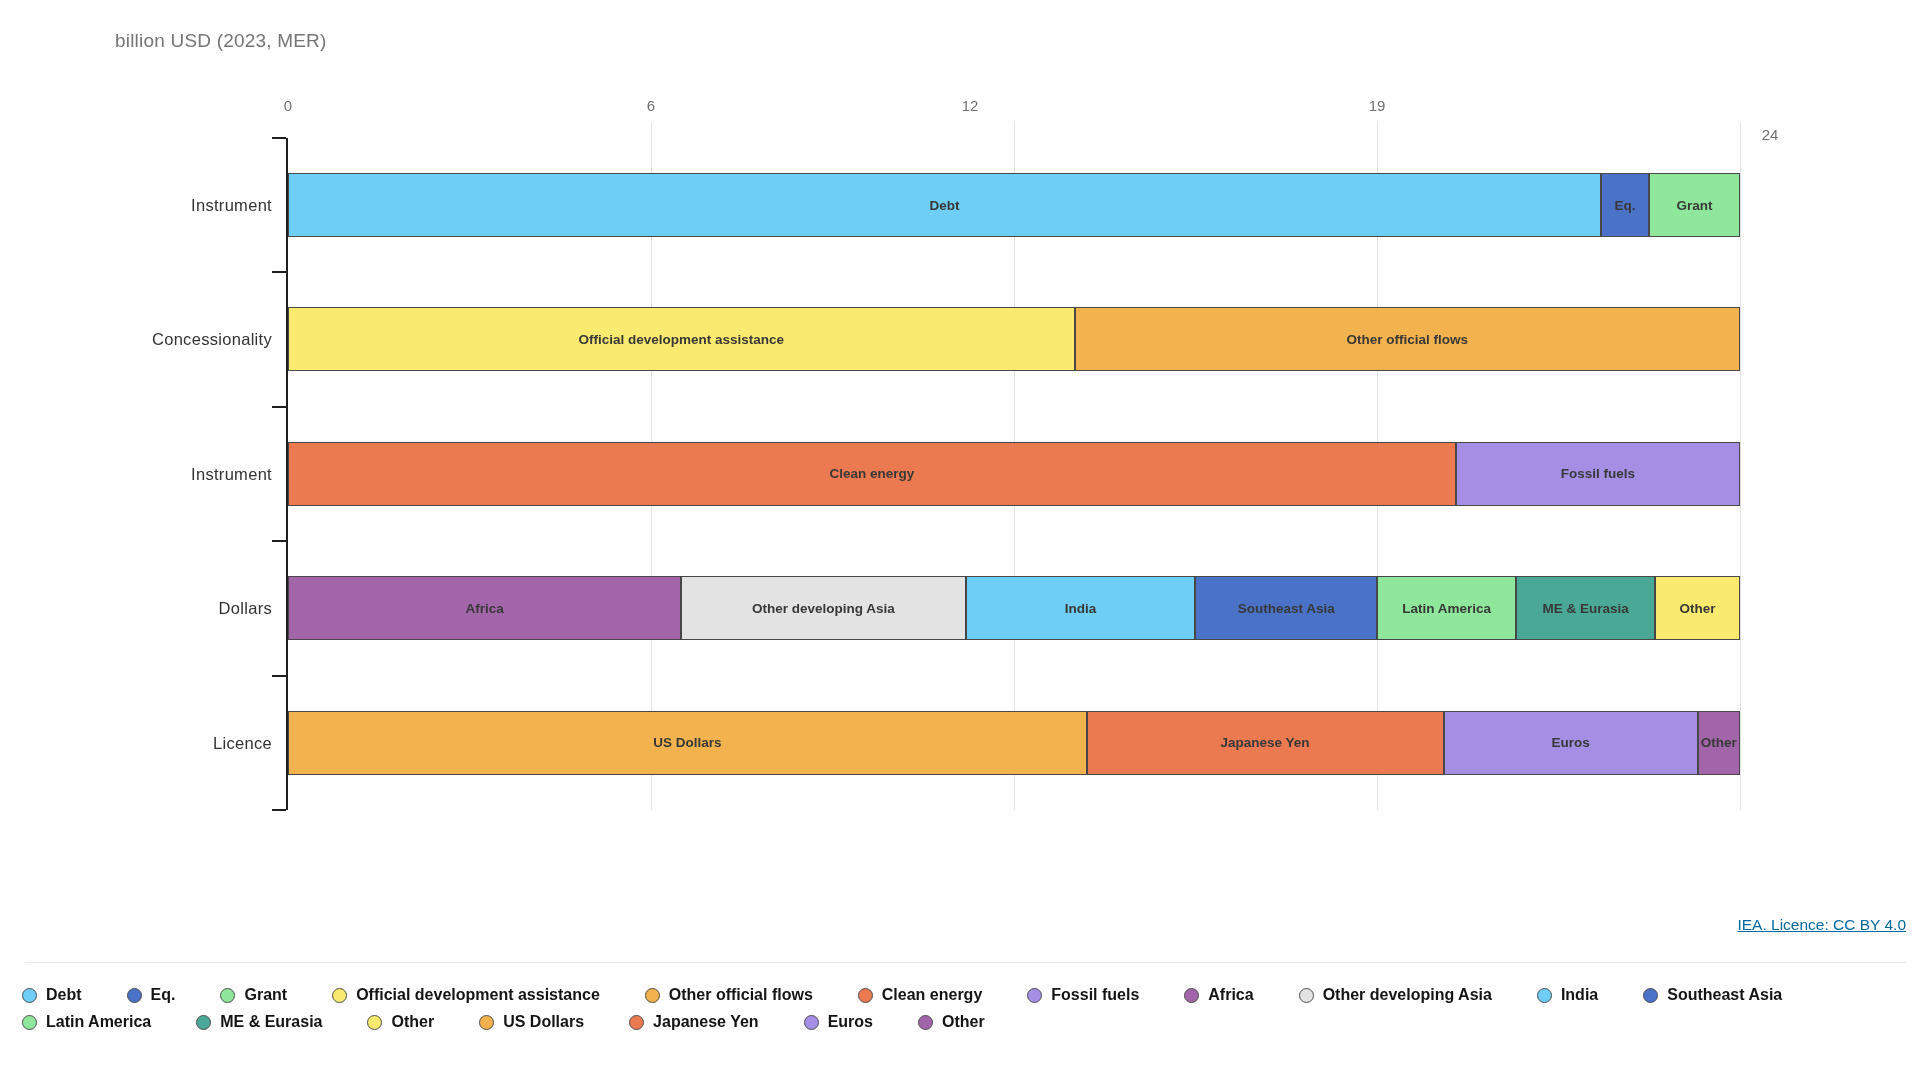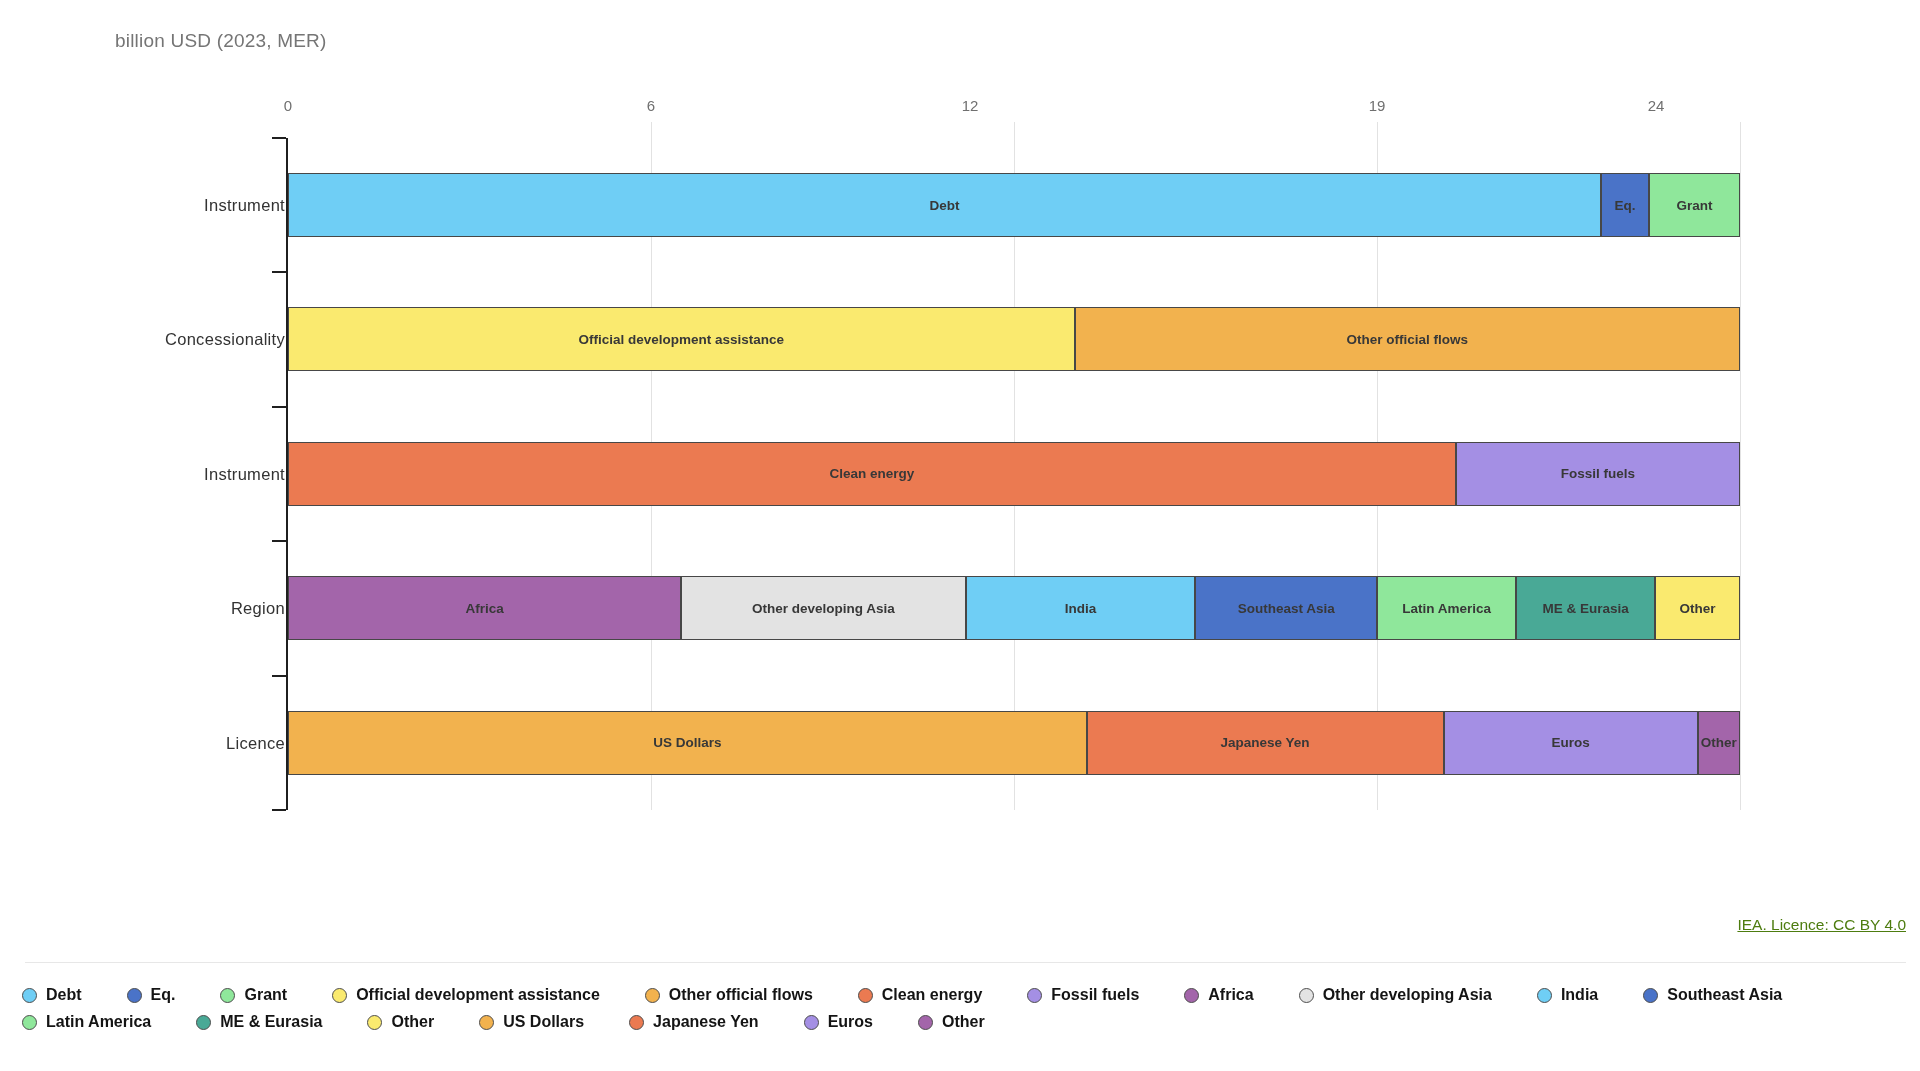--- a/index.html
+++ b/index.html
@@ -19,35 +19,35 @@
   .gridline{
     position:absolute;top:122px;height:688px;width:1px;background:#e2e2e2;
   }
   .y-axis{
     position:absolute;left:286px;top:138px;width:2px;height:672px;background:#1f1f1f;
   }
   .y-axis-tick{
     position:absolute;left:272px;width:14px;height:2px;background:#1f1f1f;
   }
   .cat-label{
-    position:absolute;left:17px;width:268px;height:64px;line-height:64px;
+    position:absolute;left:4px;width:268px;height:64px;line-height:64px;
     text-align:right;font-size:16.5px;color:#333333;letter-spacing:.3px;
   }
   .bar-row{
     position:absolute;left:288px;width:1452px;height:64px;display:flex;
   }
   .segment{
     height:100%;box-sizing:border-box;border:1px solid #474747;
     display:flex;align-items:center;justify-content:center;
     font-size:13.5px;font-weight:bold;color:#383838;
     white-space:nowrap;overflow:hidden;cursor:pointer;
   }
   .source-link{
     position:absolute;right:14px;top:916px;
-    font-size:15.5px;color:#4d7c0f;text-decoration:underline;cursor:pointer;
+    font-size:15.5px;color:#0369a1;text-decoration:underline;cursor:pointer;
   }
   .separator{
     position:absolute;left:25px;right:14px;top:962px;height:1px;background:#e7e7e7;
   }
   .legend{
     position:absolute;left:22px;top:986px;width:1884px;
     display:flex;flex-direction:column;gap:9px;
   }
   .legend-row{display:flex;align-items:center;column-gap:45px;}
   .legend-item{display:flex;align-items:center;gap:9px;cursor:pointer;}
@@ -63,39 +63,39 @@
 <div class="chart-title">billion USD (2023, MER)</div>
 
 <div id="plot">
     <div class="x-tick" style="left: 288px;">0</div>
     <div class="x-tick" style="left: 651px;">6</div>
     <div class="gridline" style="left: 650.5px;"></div>
     <div class="x-tick" style="left: 970px;">12</div>
     <div class="gridline" style="left: 1013.5px;"></div>
     <div class="x-tick" style="left: 1377px;">19</div>
     <div class="gridline" style="left: 1376.5px;"></div>
-    <div class="x-tick" style="left: 1656px;">24</div>
+    <div class="x-tick" style="left: 1770px; margin-top: 29px;">24</div>
     <div class="gridline" style="left: 1739.5px;"></div>
     <div class="cat-label" style="top: 173px;">Instrument</div>
     <div class="bar-row" style="top: 173px;">
       <div class="segment" title="Debt: 21.7 billion USD" style="width: 90.4167%; background: rgb(111, 206, 245);">Debt</div>
       <div class="segment" title="Eq.: 0.8 billion USD" style="width: 3.33333%; background: rgb(74, 115, 200);">Eq.</div>
       <div class="segment" title="Grant: 1.5 billion USD" style="width: 6.25%; background: rgb(143, 231, 155);">Grant</div>
     </div>
     <div class="cat-label" style="top: 307.4px;">Concessionality</div>
     <div class="bar-row" style="top: 307.4px;">
       <div class="segment" title="Official development assistance: 13 billion USD" style="width: 54.1667%; background: rgb(250, 234, 111);">Official development assistance</div>
       <div class="segment" title="Other official flows: 11 billion USD" style="width: 45.8333%; background: rgb(242, 178, 78);">Other official flows</div>
     </div>
     <div class="cat-label" style="top: 441.8px;">Instrument</div>
     <div class="bar-row" style="top: 441.8px;">
       <div class="segment" title="Clean energy: 19.3 billion USD" style="width: 80.4167%; background: rgb(235, 122, 81);">Clean energy</div>
       <div class="segment" title="Fossil fuels: 4.7 billion USD" style="width: 19.5833%; background: rgb(164, 143, 228);">Fossil fuels</div>
     </div>
-    <div class="cat-label" style="top: 576.2px;">Region</div>
+    <div class="cat-label" style="top: 576.2px;">Dollars</div>
     <div class="bar-row" style="top: 576.2px;">
       <div class="segment" title="Africa: 6.5 billion USD" style="width: 27.0833%; background: rgb(163, 101, 170);">Africa</div>
       <div class="segment" title="Other developing Asia: 4.7 billion USD" style="width: 19.5833%; background: rgb(227, 227, 227);">Other developing Asia</div>
       <div class="segment" title="India: 3.8 billion USD" style="width: 15.8333%; background: rgb(111, 206, 245);">India</div>
       <div class="segment" title="Southeast Asia: 3 billion USD" style="width: 12.5%; background: rgb(74, 115, 200);">Southeast Asia</div>
       <div class="segment" title="Latin America: 2.3 billion USD" style="width: 9.58333%; background: rgb(143, 231, 155);">Latin America</div>
       <div class="segment" title="ME &amp; Eurasia: 2.3 billion USD" style="width: 9.58333%; background: rgb(73, 169, 150);">ME &amp; Eurasia</div>
       <div class="segment" title="Other: 1.4 billion USD" style="width: 5.83333%; background: rgb(250, 234, 111);">Other</div>
     </div>
     <div class="cat-label" style="top: 710.6px;">Licence</div>

